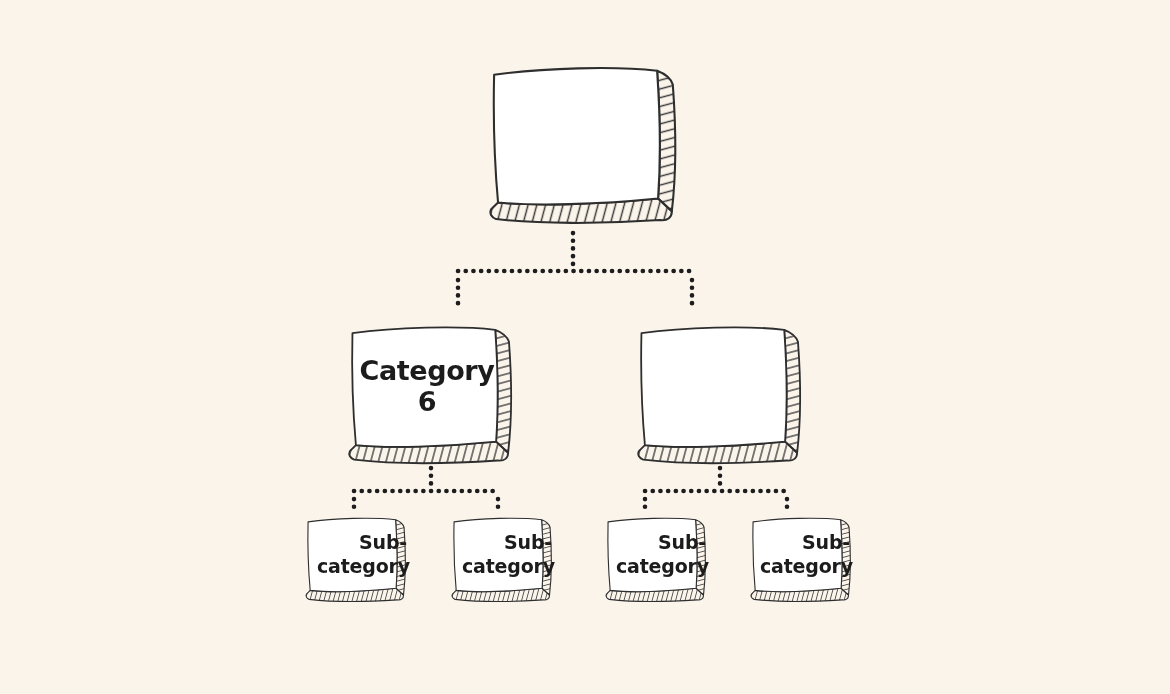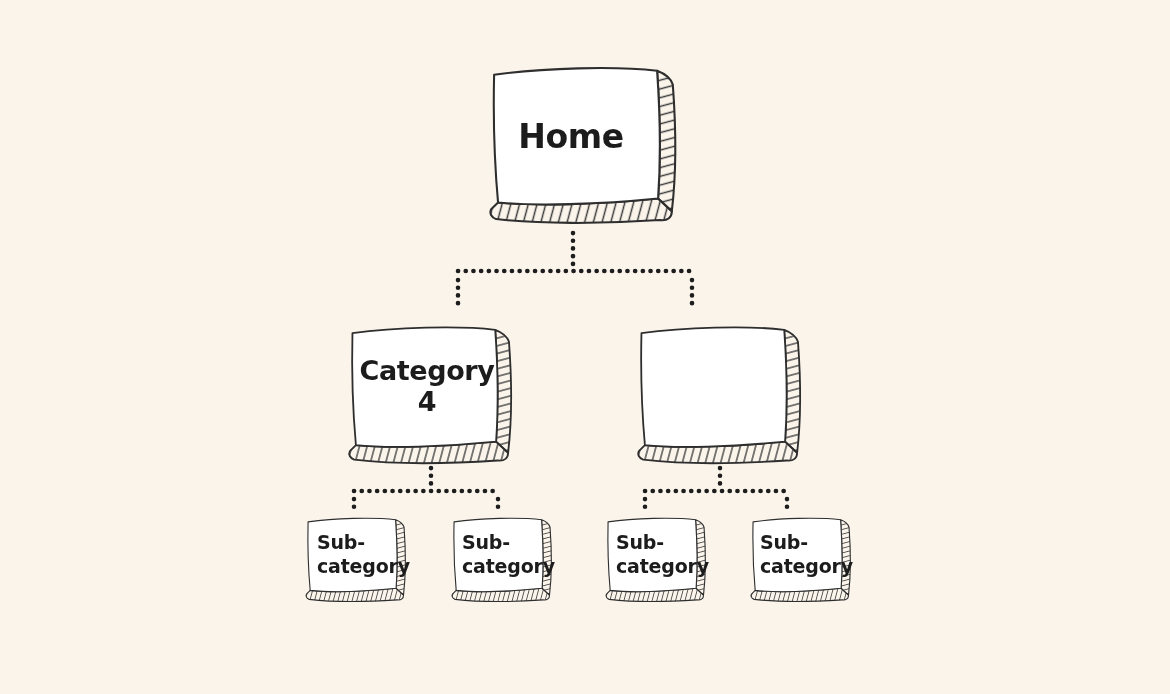--- a/index.html
+++ b/index.html
@@ -33,21 +33,21 @@
     text-align: center;
   }
   .label.home  { left: 483px; top: 66px;  width: 176px; height: 140px; font-size: 33px; }
   .label.cat1  { left: 347px; top: 324px; width: 160px; height: 124px; font-size: 27px; }
   .label.cat2  { left: 636px; top: 324px; width: 160px; height: 124px; font-size: 27px; }
   .label.sub {
     width: 90px;
     font-size: 19px;
     line-height: 24px;
     white-space: pre-line;
-    text-align: left;
+    text-align: right;
     letter-spacing: -0.2px;
   }
   .label.sub1 { left: 317px; top: 530px; }
   .label.sub2 { left: 462px; top: 530px; }
   .label.sub3 { left: 616px; top: 530px; }
   .label.sub4 { left: 760px; top: 530px; }
   .dots {
     fill: none;
     stroke: #1D1D1D;
     stroke-width: 4.6;
@@ -108,22 +108,21 @@
 
     <use href="#sbox" x="483" y="62" width="197" height="162"></use>
     <use href="#sbox" x="343" y="322" width="172" height="142"></use>
     <use href="#sbox" x="632" y="322" width="172" height="142"></use>
     <use href="#sbox" x="302" y="515" width="106" height="87"></use>
     <use href="#sbox" x="448" y="515" width="106" height="87"></use>
     <use href="#sbox" x="602" y="515" width="106" height="87"></use>
     <use href="#sbox" x="747" y="515" width="106" height="87"></use>
   </svg>
 
-  <div class="label center home">Home</div>
-  <div class="label center cat1">Category 4</div>
+  <div class="label center cat1">Category 6</div>
   <div class="label sub sub1">Sub-
 category</div>
   <div class="label sub sub2">Sub-
 category</div>
   <div class="label sub sub3">Sub-
 category</div>
   <div class="label sub sub4">Sub-
 category</div>
 
 </div>

